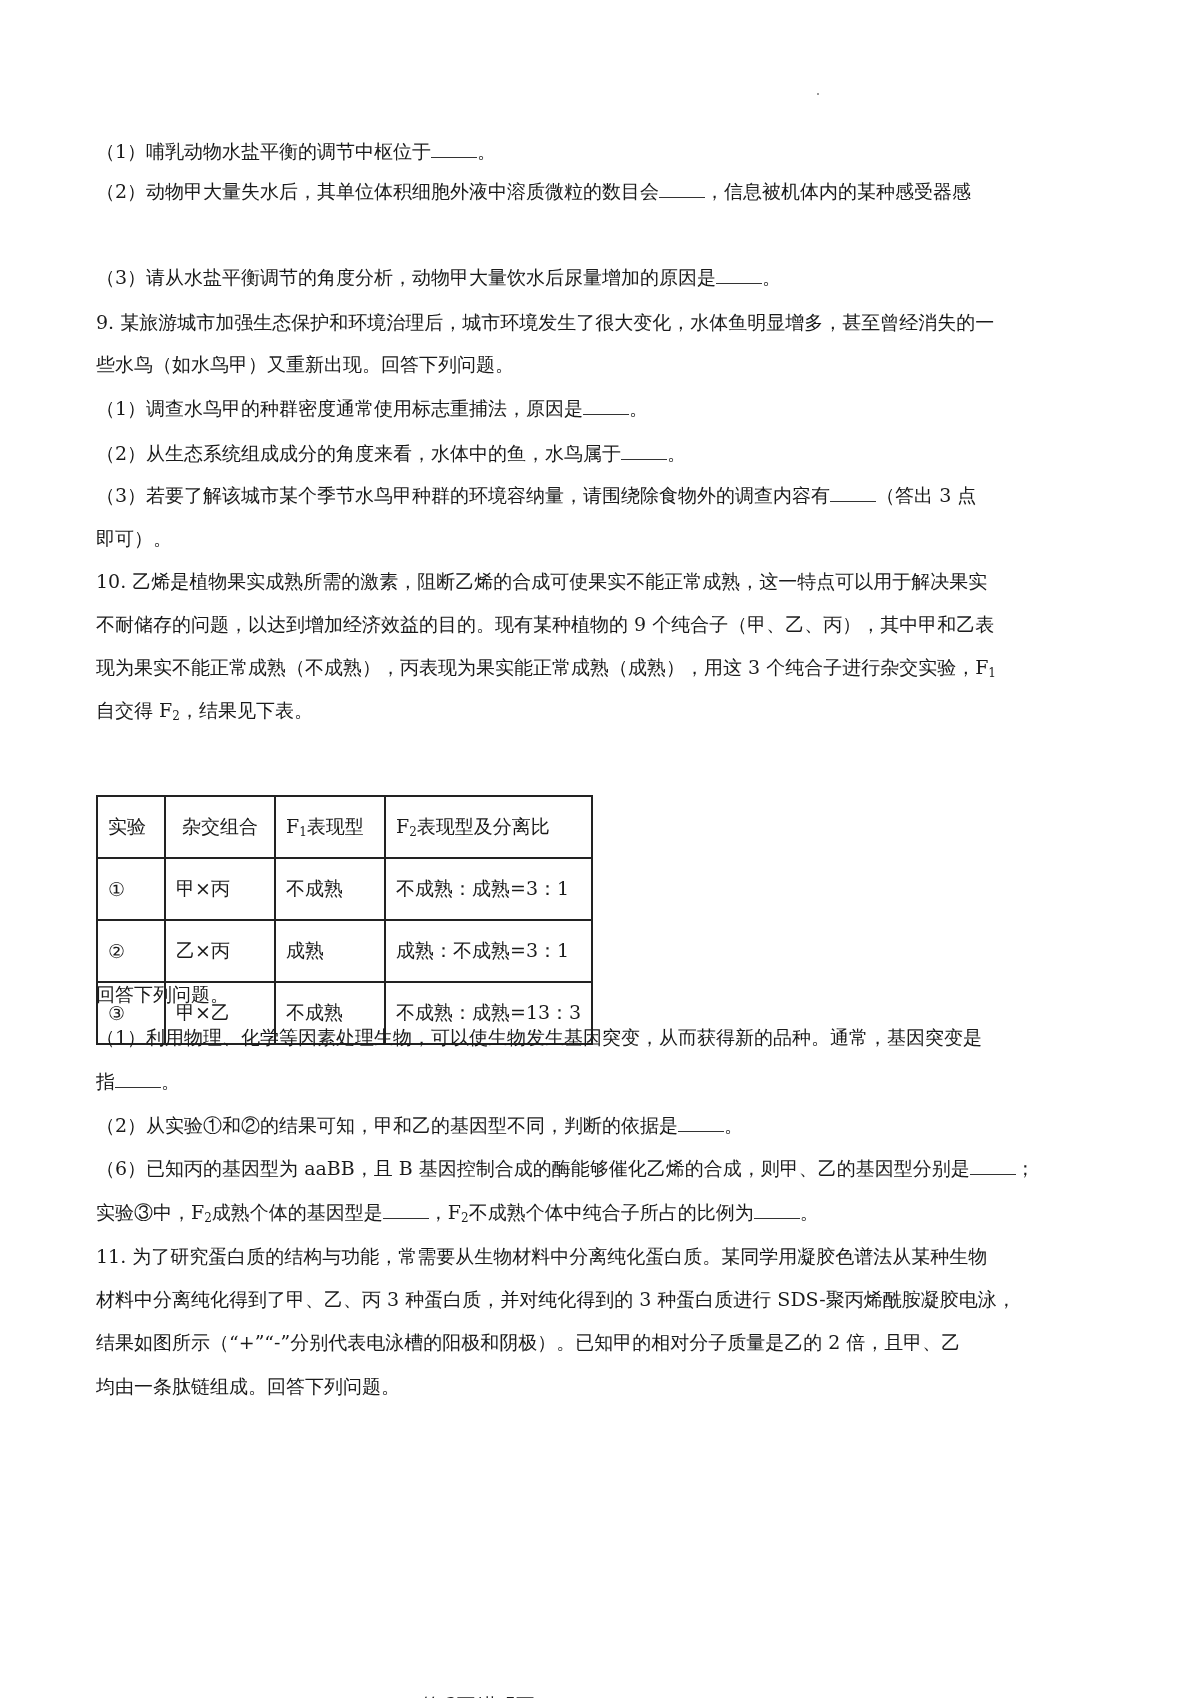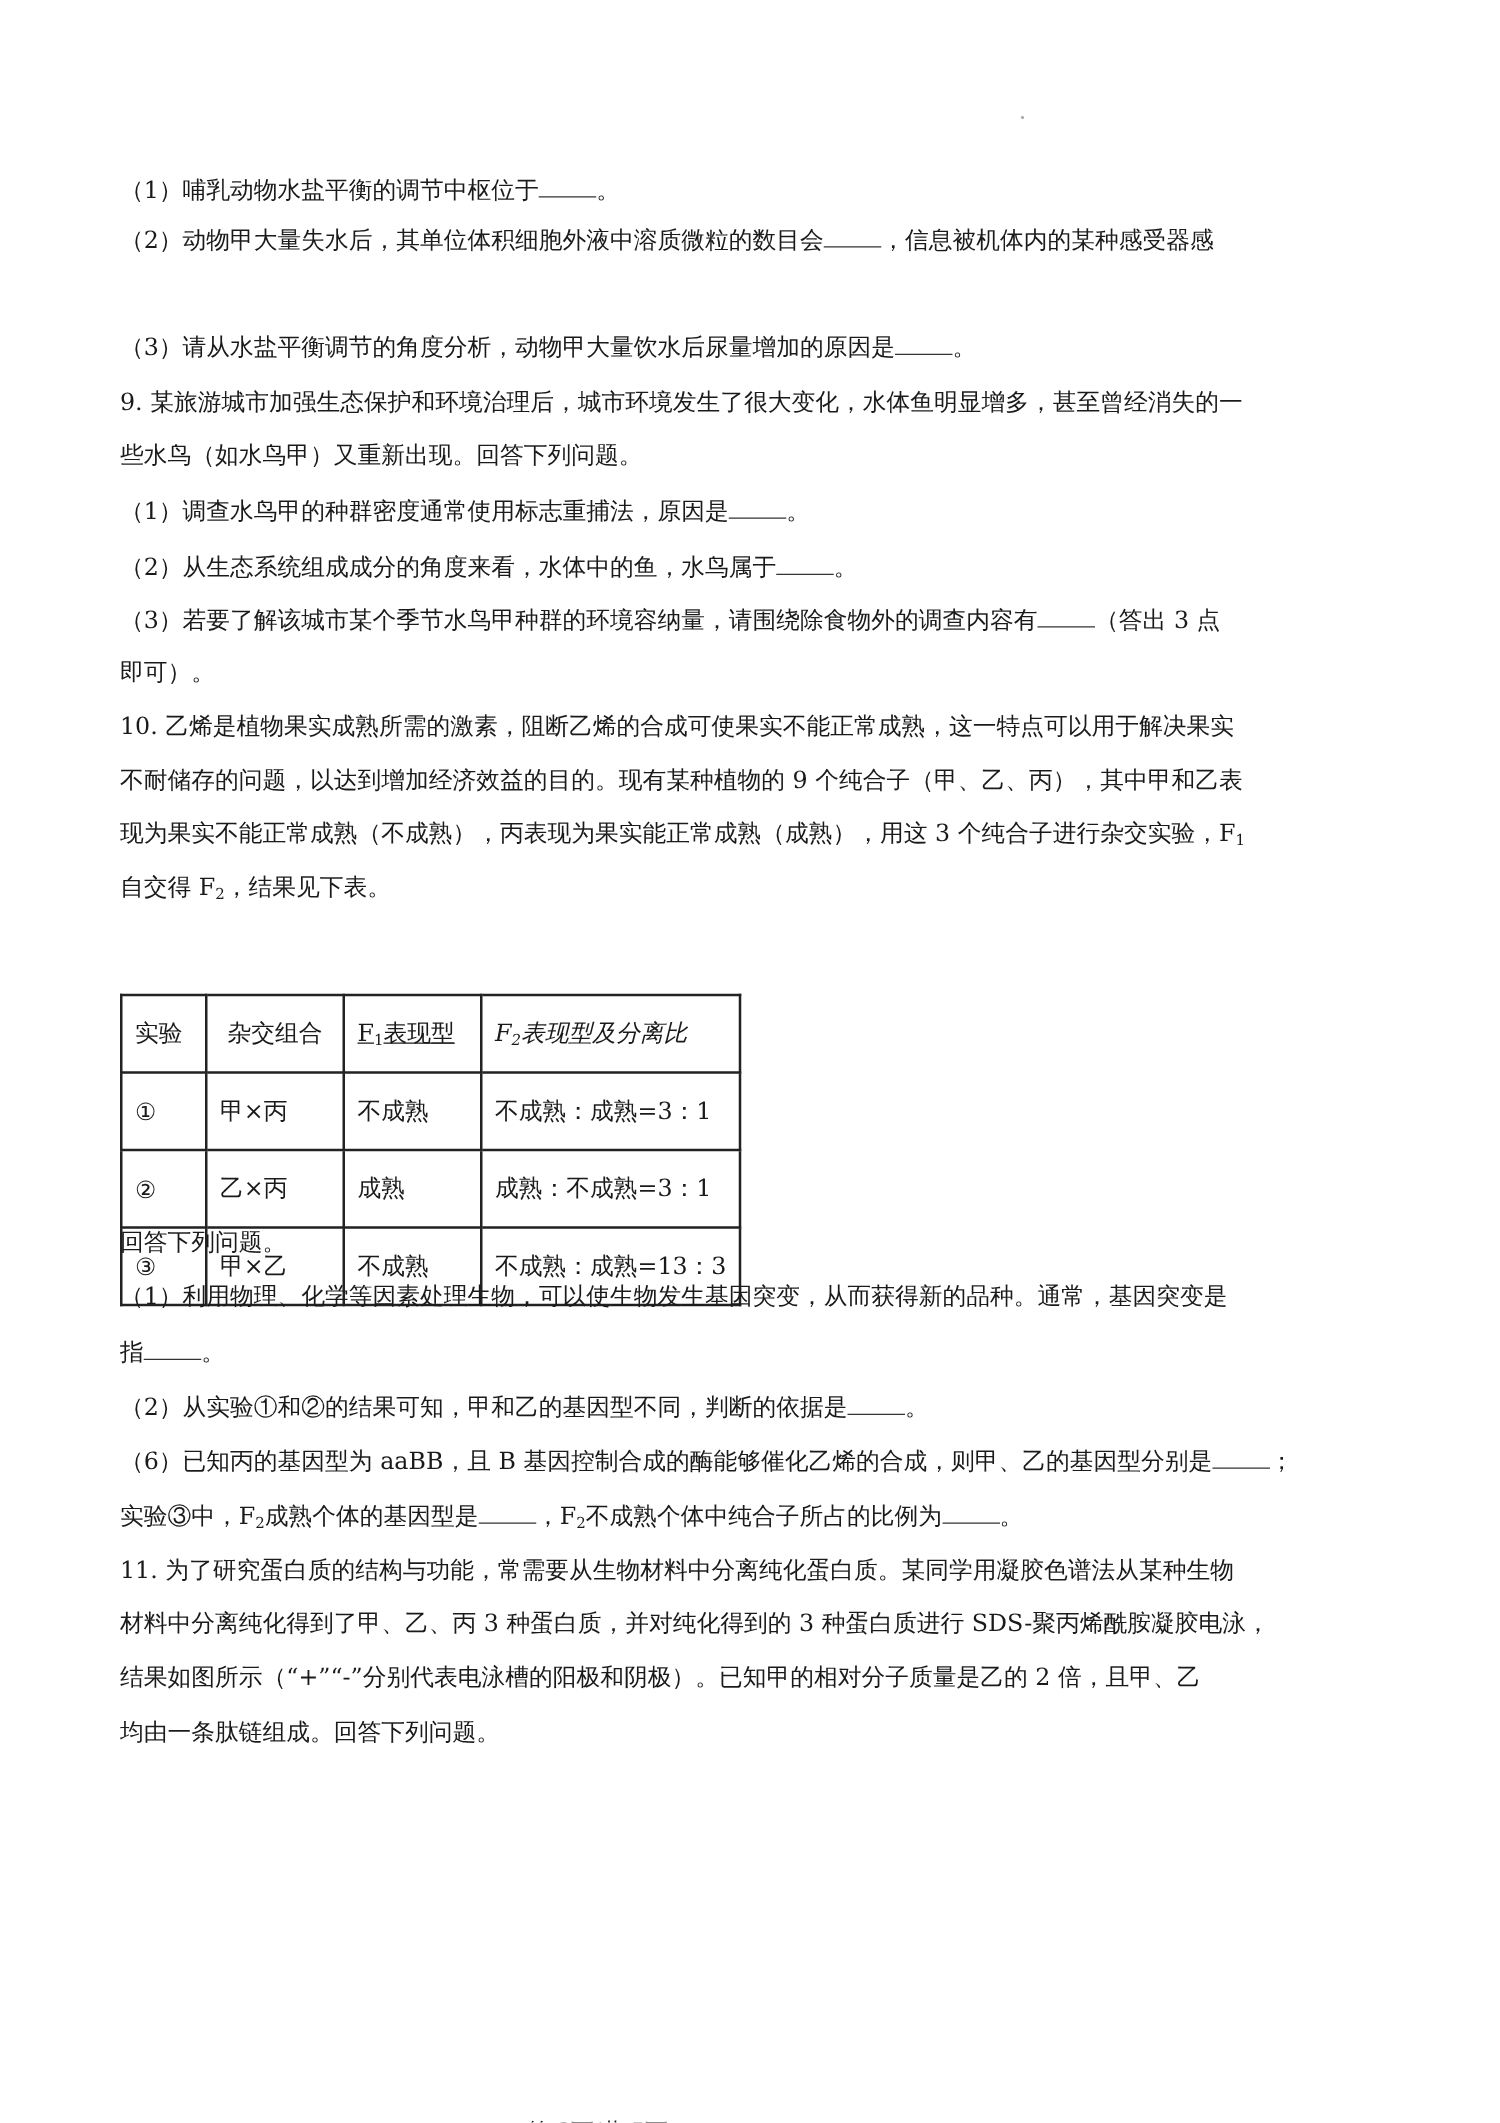--- a/index.html
+++ b/index.html
@@ -7,22 +7,22 @@
          font-family: "DejaVu Serif", "Liberation Serif", serif; color: #1a1a1a; }
   .page { position: absolute; left: 0; top: 0; width: 1200px; height: 1698px; margin-top: 40px; }
   .line { position: absolute; left: 96px; font-size: 19px; line-height: 24px; white-space: nowrap; }
   .blank { display: inline-block; width: 46px; border-bottom: 1px solid #333; height: 18px; vertical-align: baseline; }
   sub { font-size: 12px; vertical-align: -3px; }
   .dot { position: absolute; left: 817px; top: 53px; width: 2px; height: 2px; background: #999; }
   table.exp { position: absolute; left: 96px; top: 755px; border-collapse: collapse; font-size: 19px; }
   table.exp td { border: 2px solid #222; height: 60px; padding: 0 10px; white-space: nowrap; vertical-align: middle; }
   table.exp td.c0 { width: 46px; }
   table.exp td.c1 { width: 88px; text-align: center; }
-  table.exp td.c2 { width: 88px; text-decoration: underline; }
-  table.exp td.c3 { width: 178px; font-style: italic; }
+  table.exp td.c2 { width: 88px; }
+  table.exp td.c3 { width: 178px; }
   .footer { position: absolute; top: 1653px; left: 0; width: 956px; text-align: center; font-size: 18px; }
 </style>
 </head>
 <body>
 
 <div class="page">
   <div class="dot"></div>
 
   <div class="line" style="top:99px">
     <span>（1）哺乳动物水盐平衡的调节中枢位于</span><span class="blank"></span><span>。</span>

